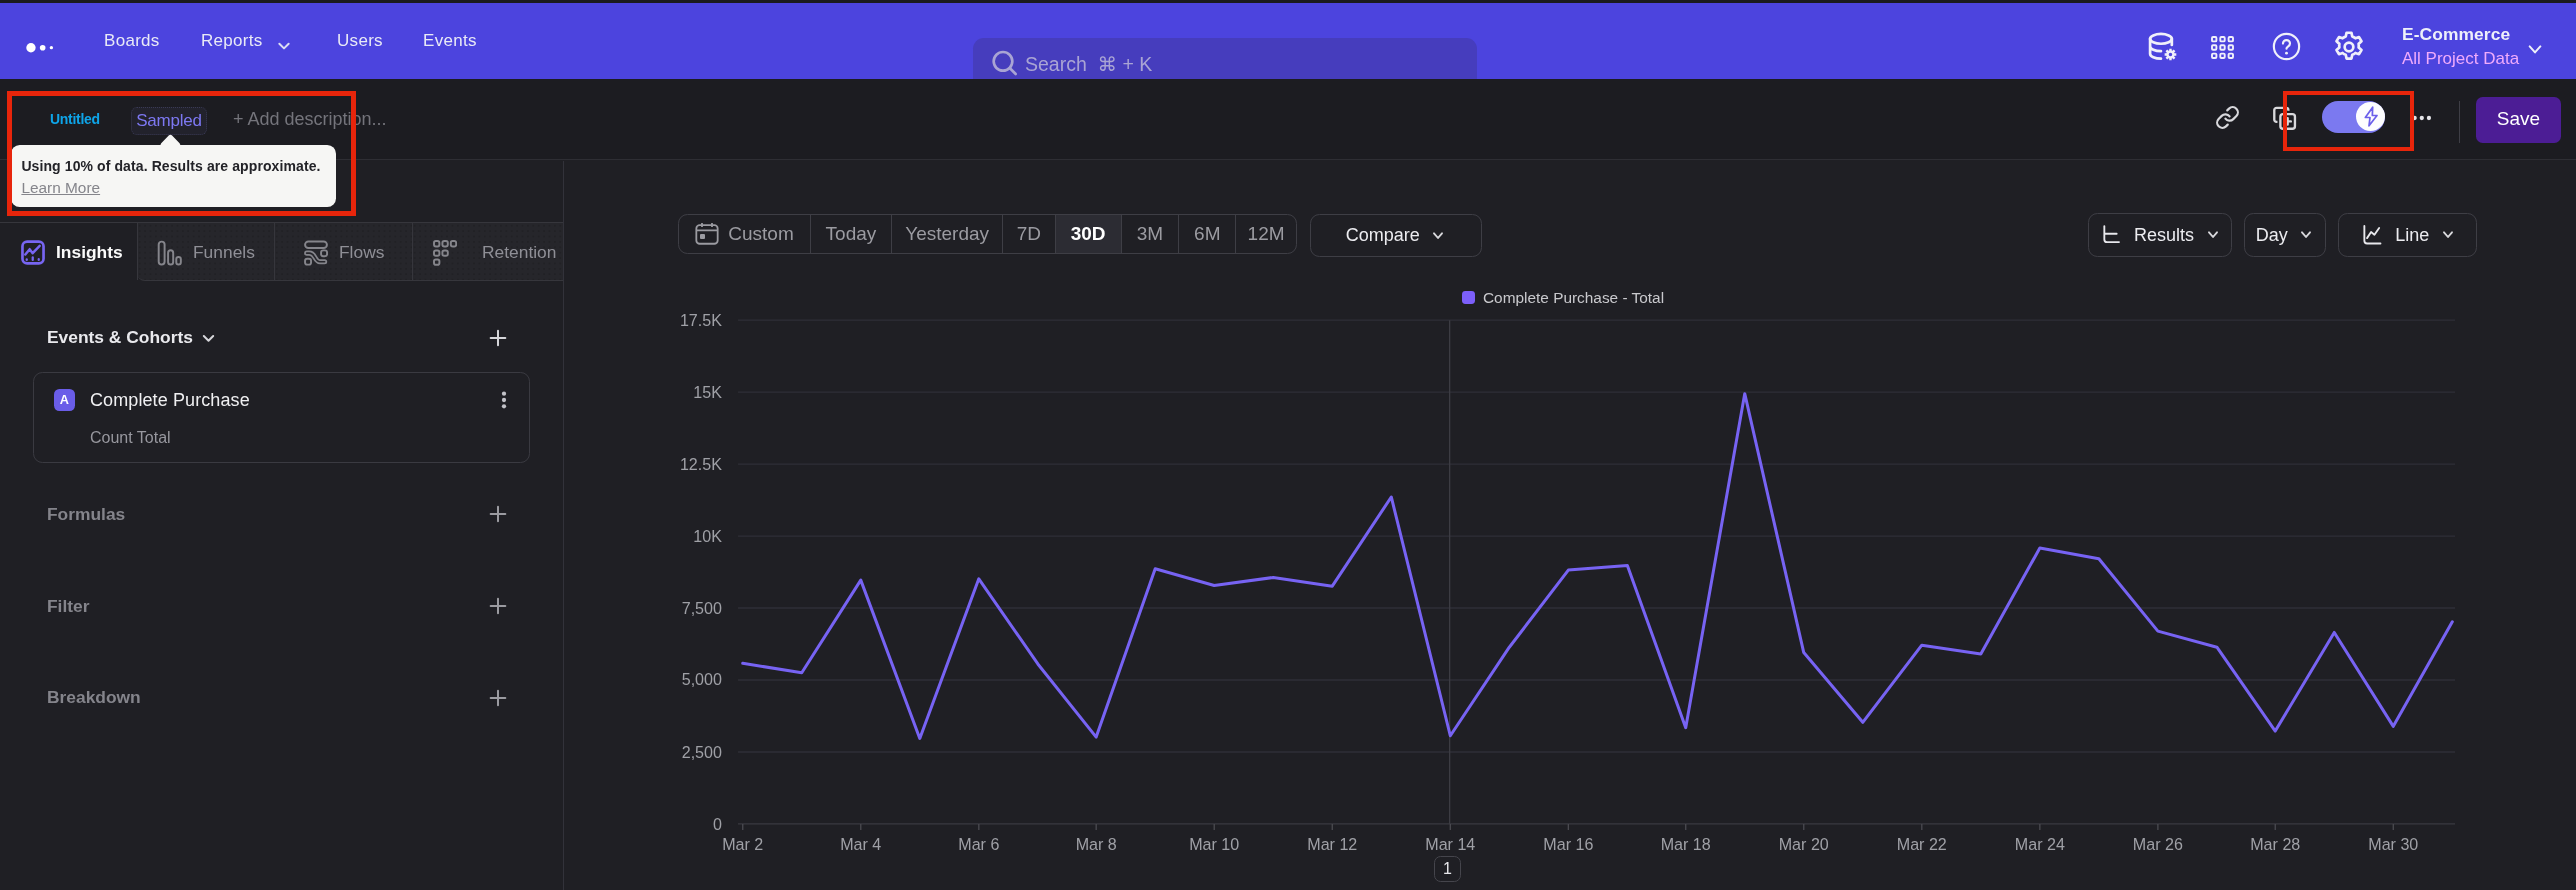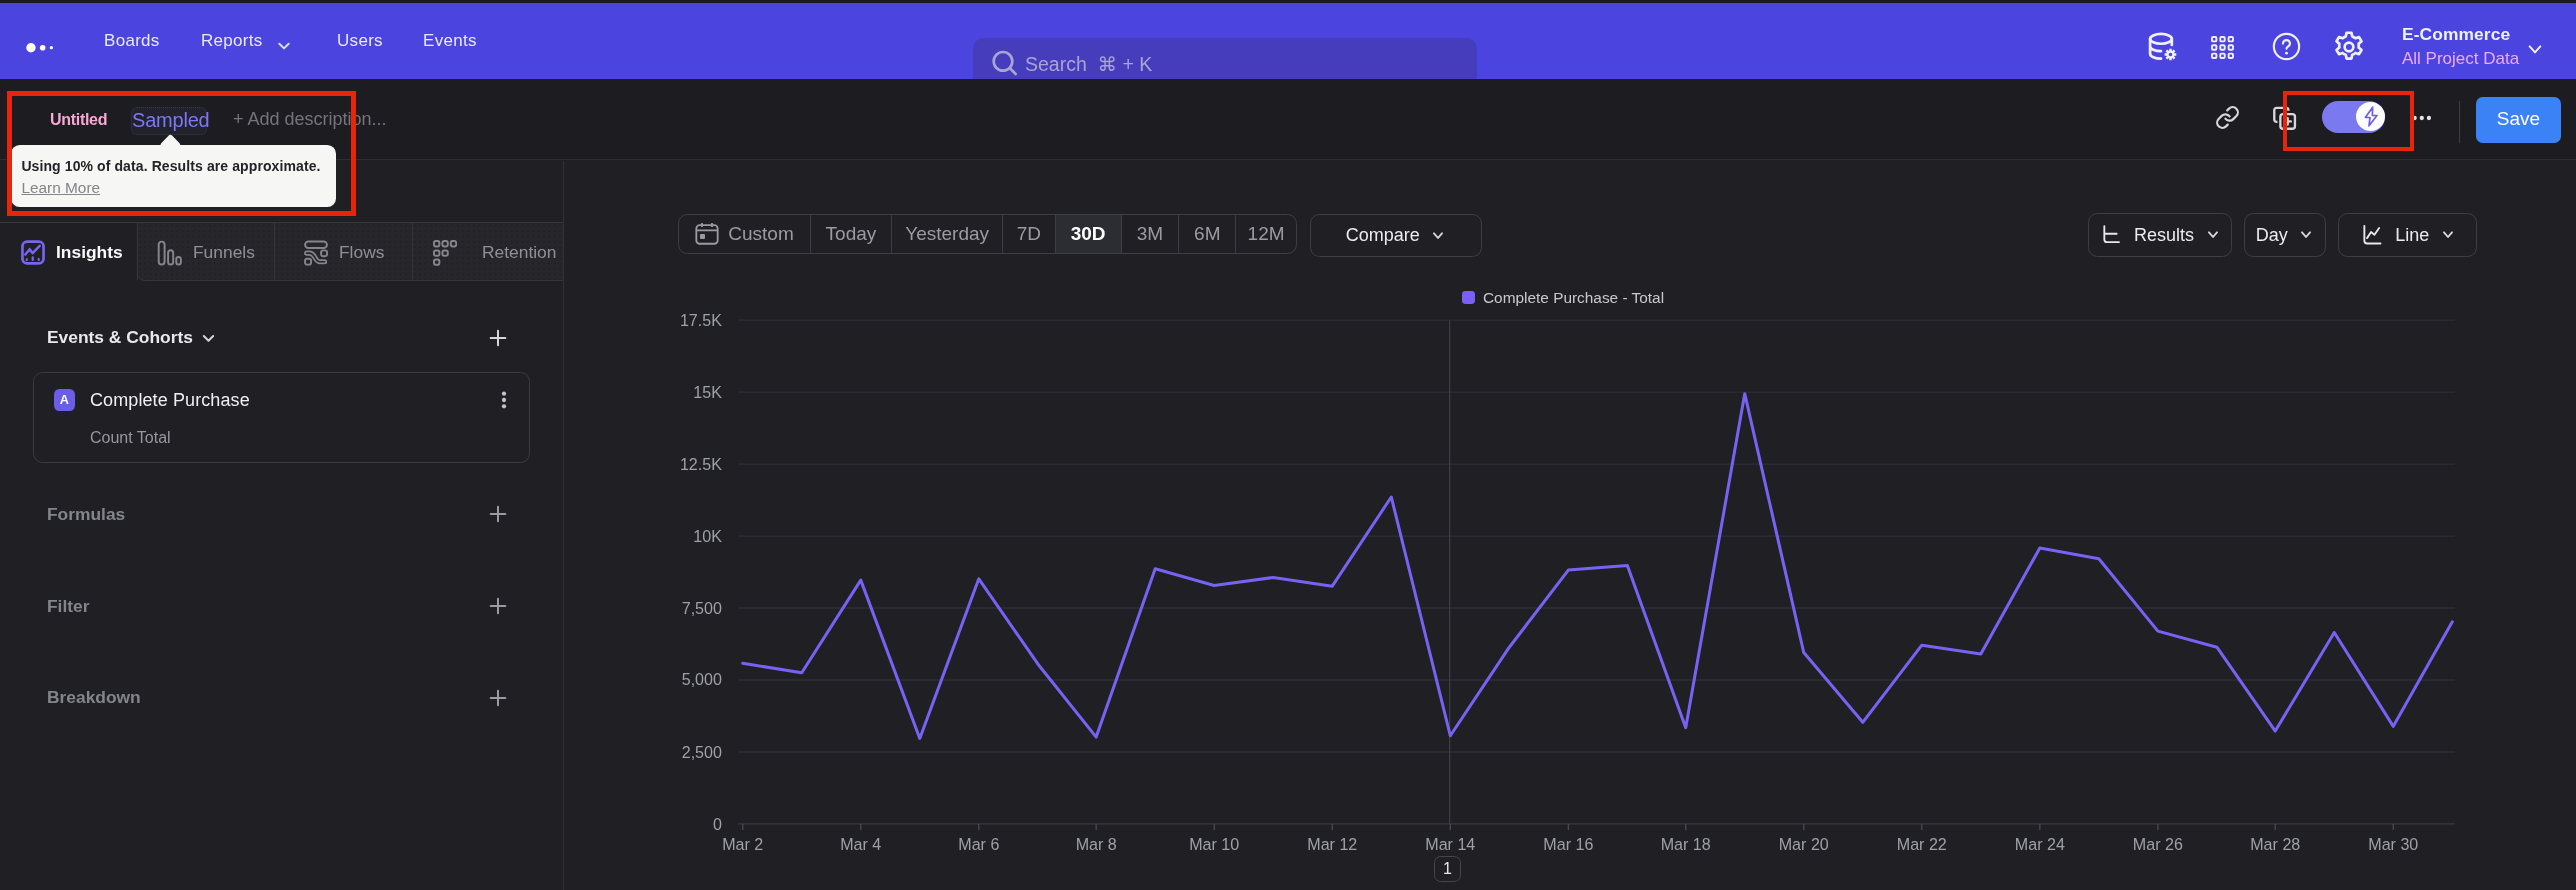--- a/index.html
+++ b/index.html
@@ -9,24 +9,24 @@
   
   .nav{position:absolute;left:0;top:2.7px;width:2576px;height:76px;background:#4c44de;}
   .navitem{position:absolute;top:0;height:76px;line-height:76px;color:#e9eaf6;font-size:17px;font-weight:500;letter-spacing:0.3px;}
   .search{position:absolute;left:973px;top:15.4px;width:504px;height:52px;border-radius:10.7px;background:#463dbd;margin-top:20px;}
   .search .stext{position:absolute;left:52px;top:0;line-height:52px;font-size:19.5px;color:#a9a4d4;}
   .proj{position:absolute;left:2402px;top:20px;color:#eef0fa;}
   .proj .l1{font-size:17.4px;font-weight:700;line-height:22px;letter-spacing:0.1px;}
   .proj .l2{font-size:17px;font-weight:400;line-height:27px;color:#f0abfc;}
   
   .bar2{position:absolute;left:0;top:79px;width:2576px;height:81px;background:#1c1c21;border-bottom:1.3px solid #2e2e34;}
-  .title{position:absolute;left:50px;top:79px;height:81px;line-height:81px;font-size:16px;font-weight:700;color:#f9a8d4;letter-spacing:-0.3px;}
-  .badge{position:absolute;left:131px;top:107px;width:76px;height:27.5px;border-radius:6px;background:#22222c;border:1.3px dotted #3a3a55;color:#7d78f2;font-size:20px;line-height:25px;text-align:center;letter-spacing:-0.2px;}
+  .title{position:absolute;left:50px;top:79px;height:81px;line-height:81px;font-size:14px;font-weight:700;color:#0ea5e9;letter-spacing:-0.3px;}
+  .badge{position:absolute;left:131px;top:107px;width:76px;height:27.5px;border-radius:6px;background:#22222c;border:1.3px dotted #3a3a55;color:#7d78f2;font-size:17px;line-height:25px;text-align:center;letter-spacing:-0.2px;}
   .adddesc{position:absolute;left:233px;top:79px;height:81px;line-height:81px;font-size:18px;color:#74747b;}
-  .save{position:absolute;left:2476px;top:97px;width:85px;height:46px;border-radius:6.7px;background:#3b82f6;color:#fff;font-size:19px;font-weight:400;text-align:center;line-height:44px;}
+  .save{position:absolute;left:2476px;top:97px;width:85px;height:46px;border-radius:6.7px;background:#4c1d95;color:#fff;font-size:19px;font-weight:400;text-align:center;line-height:44px;}
   .toggle{position:absolute;left:2322px;top:101px;width:63px;height:32px;border-radius:16px;background:#7b79f0;}
   .knob{position:absolute;left:34px;top:1.3px;width:29px;height:29px;border-radius:50%;background:#fdfdfe;}
   .vsep{position:absolute;left:2459px;top:101px;width:1.3px;height:42px;background:#3e3e46;}
   
   .red1{position:absolute;left:7.4px;top:91px;width:349px;height:125px;border:5.4px solid #e7250b;z-index:40;}
   .red2{position:absolute;left:2283px;top:91px;width:131px;height:60px;border:4px solid #e7250b;z-index:40;}
   
   .tip{position:absolute;left:10.7px;top:145px;width:325px;height:62px;background:#f6f6f4;border-radius:8.7px;z-index:30;}
   .tip .caret{position:absolute;left:152px;top:-8px;width:14.8px;height:14.8px;background:#f6f6f4;transform:rotate(45deg);border-radius:2px;}
   .tip .t1{position:absolute;left:10.7px;top:12.7px;font-size:14px;font-weight:700;color:#232328;letter-spacing:0.1px;}

